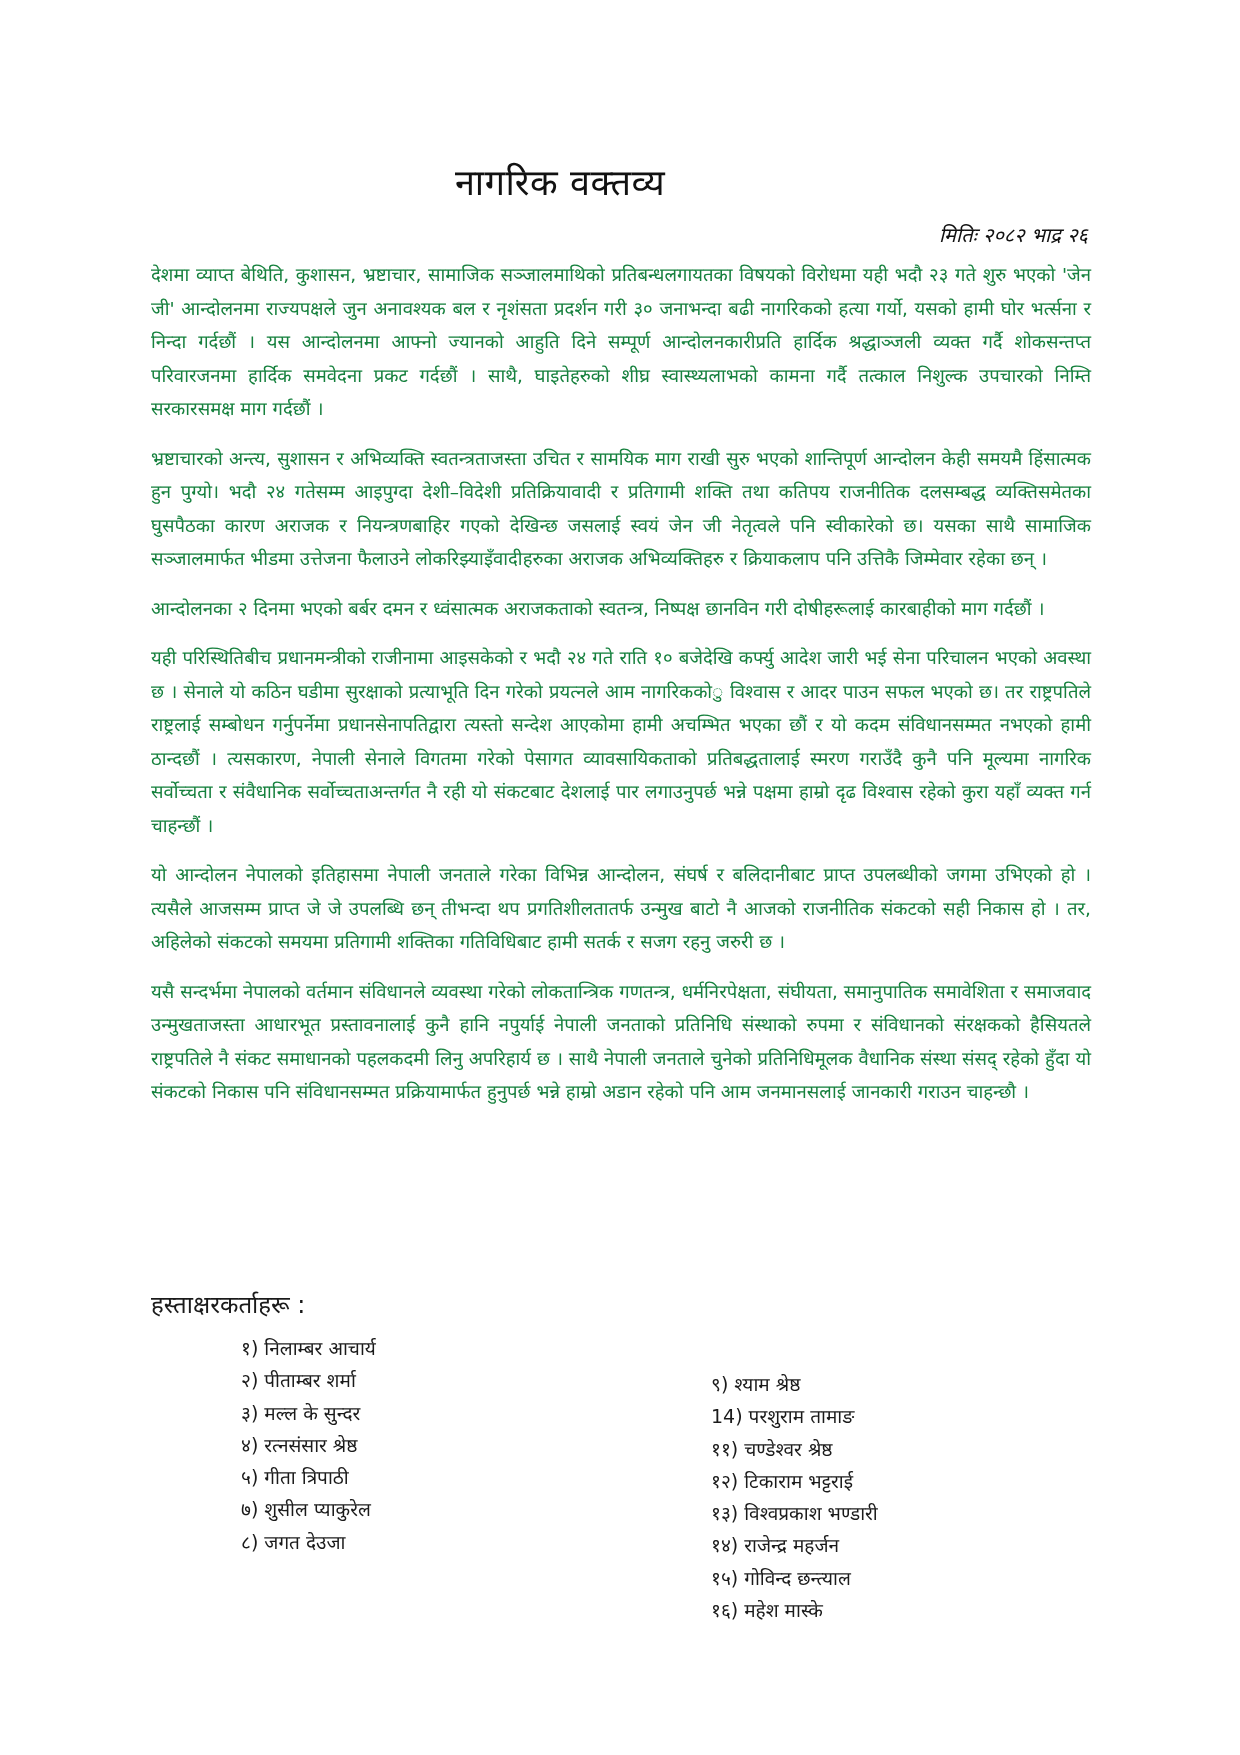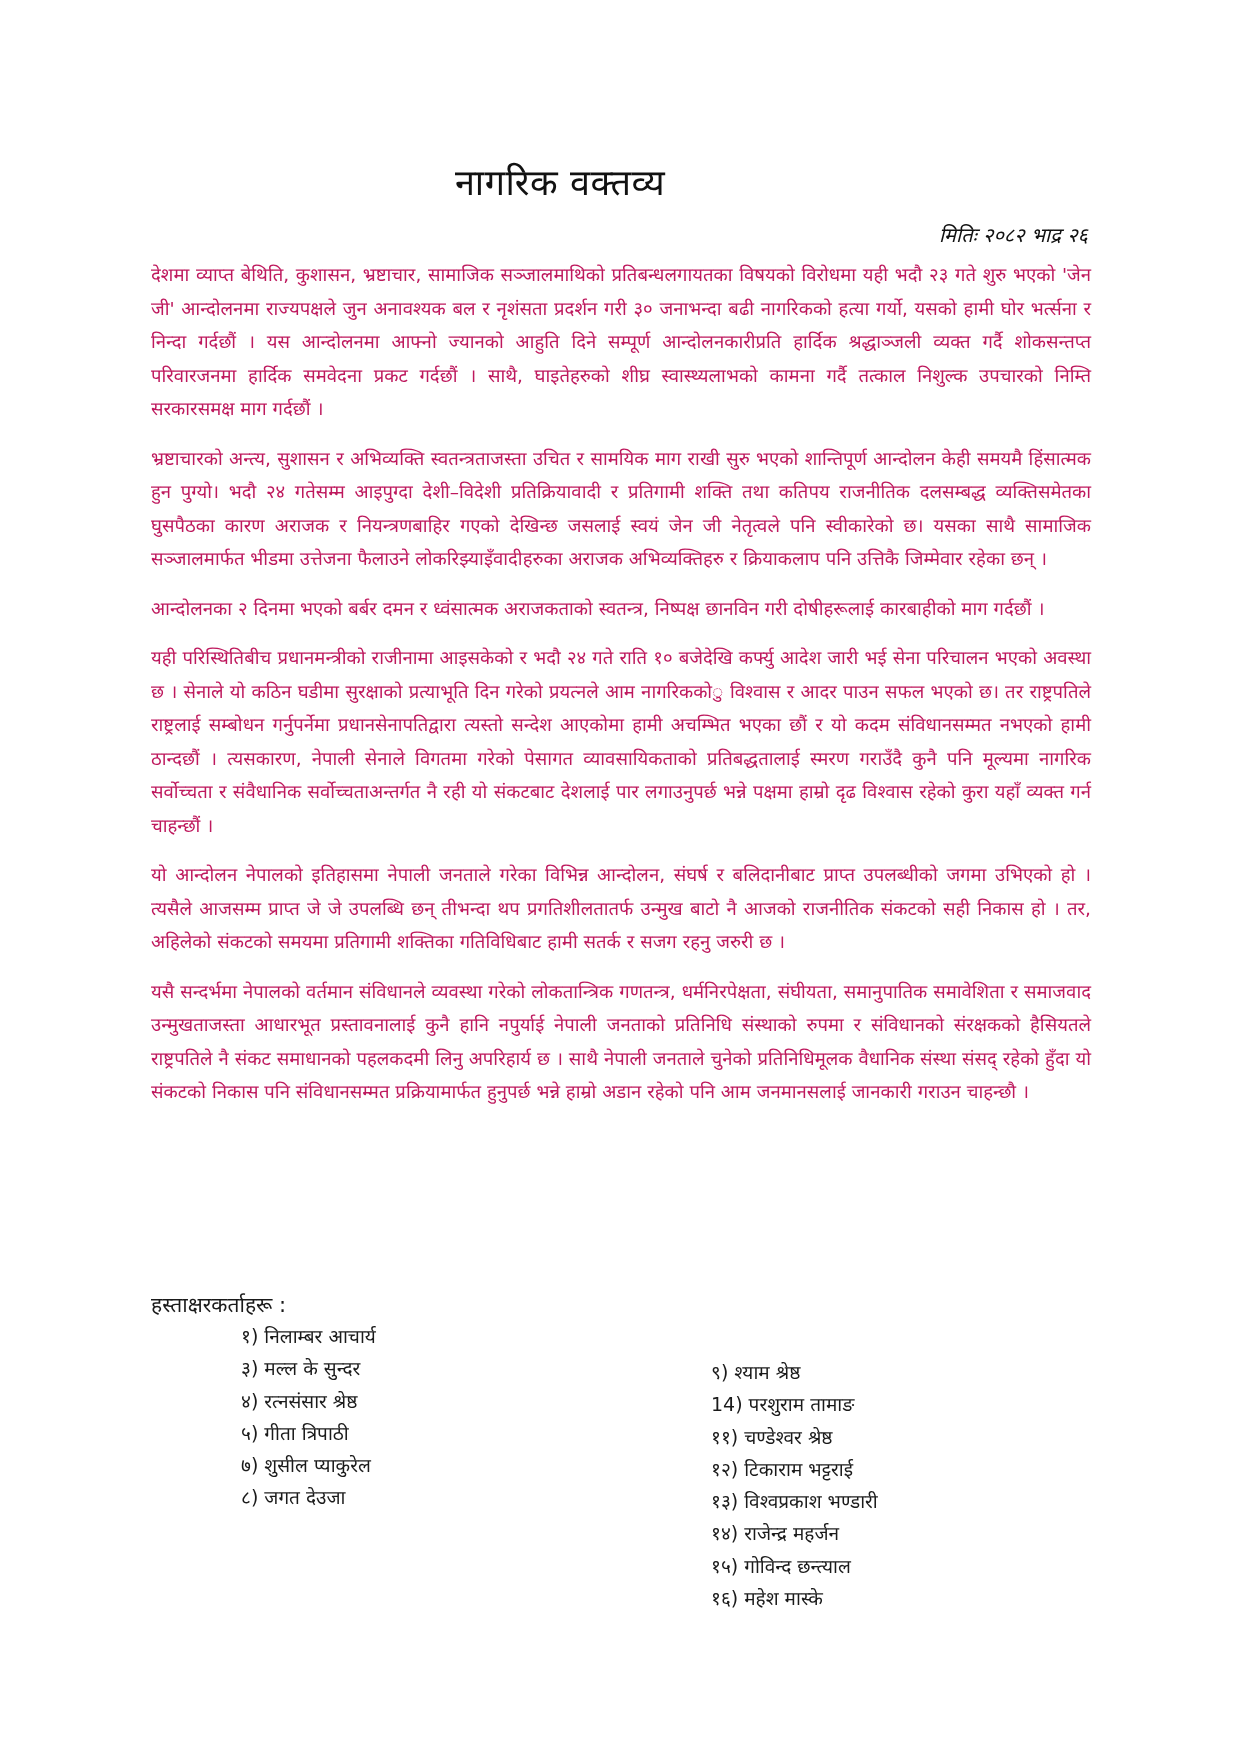--- a/index.html
+++ b/index.html
@@ -12,26 +12,26 @@
       position: absolute; top: 158px; left: 0; width: 1120px; text-align: center;
       font-size: 36px; line-height: 50px; letter-spacing: 0.5px; color: #111;
     }
     .date {
       position: absolute; top: 220px; right: 152px; font-size: 20px; line-height: 30px; color: #111; font-style: italic;
     }
     .body-text {
       position: absolute; top: 258px; left: 151px; width: 940px;
     }
     .para {
-      margin: 0 0 16px 0; font-size: 18.5px; line-height: 33.5px; text-align: justify; color: #be185d;
+      margin: 0 0 16px 0; font-size: 18.5px; line-height: 33.5px; text-align: justify; color: #15803d;
     }
     .signatories {
       position: absolute; top: 1290px; left: 151px; width: 940px;
     }
-    .sig-heading { font-size: 21px; line-height: 30px; margin-bottom: 0; }
+    .sig-heading { font-size: 24px; line-height: 30px; margin-bottom: 12px; }
     .sig-cols { display: flex; }
     .sig-col { list-style: none; margin: 0; padding: 0; }
     .sig-col.left { margin-left: 90px; width: 470px; }
     .sig-col.right { margin-left: 0; margin-top: 36px; }
     .sig-item { font-size: 19px; line-height: 32.3px; white-space: nowrap; }
     .sig-num { display: inline-block; margin-right: 6px; }
   </style>
 </head>
 <body>
 
@@ -46,20 +46,21 @@
     <p class="para">यही परिस्थितिबीच प्रधानमन्त्रीको राजीनामा आइसकेको र भदौ २४ गते राति १० बजेदेखि कर्फ्यु आदेश जारी भई सेना परिचालन भएको अवस्था छ । सेनाले यो कठिन घडीमा सुरक्षाको प्रत्याभूति दिन गरेको प्रयत्नले आम नागरिकको◌ु विश्वास र आदर पाउन सफल भएको छ। तर राष्ट्रपतिले राष्ट्रलाई सम्बोधन गर्नुपर्नेमा प्रधानसेनापतिद्वारा त्यस्तो सन्देश आएकोमा हामी अचम्भित भएका छौं र यो कदम संविधानसम्मत नभएको हामी ठान्दछौं । त्यसकारण, नेपाली सेनाले विगतमा गरेको पेसागत व्यावसायिकताको प्रतिबद्धतालाई स्मरण गराउँदै कुनै पनि मूल्यमा नागरिक सर्वोच्चता र संवैधानिक सर्वोच्चताअन्तर्गत नै रही यो संकटबाट देशलाई पार लगाउनुपर्छ भन्ने पक्षमा हाम्रो दृढ विश्वास रहेको कुरा यहाँ व्यक्त गर्न चाहन्छौं ।</p>
     <p class="para">यो आन्दोलन नेपालको इतिहासमा नेपाली जनताले गरेका विभिन्न आन्दोलन, संघर्ष र बलिदानीबाट प्राप्त उपलब्धीको जगमा उभिएको हो । त्यसैले आजसम्म प्राप्त जे जे उपलब्धि छन् तीभन्दा थप प्रगतिशीलतातर्फ उन्मुख बाटो नै आजको राजनीतिक संकटको सही निकास हो । तर, अहिलेको संकटको समयमा प्रतिगामी शक्तिका गतिविधिबाट हामी सतर्क र सजग रहनु जरुरी छ ।</p>
     <p class="para"> यसै सन्दर्भमा नेपालको वर्तमान संविधानले व्यवस्था गरेको लोकतान्त्रिक गणतन्त्र, धर्मनिरपेक्षता, संघीयता, समानुपातिक समावेशिता र समाजवाद उन्मुखताजस्ता आधारभूत प्रस्तावनालाई कुनै हानि नपुर्याई नेपाली जनताको प्रतिनिधि संस्थाको रुपमा र संविधानको संरक्षकको हैसियतले राष्ट्रपतिले नै संकट समाधानको पहलकदमी लिनु अपरिहार्य छ । साथै नेपाली जनताले चुनेको प्रतिनिधिमूलक वैधानिक संस्था संसद् रहेको हुँदा यो संकटको निकास पनि संविधानसम्मत प्रक्रियामार्फत हुनुपर्छ भन्ने हाम्रो अडान रहेको पनि आम जनमानसलाई जानकारी गराउन चाहन्छौ ।</p>
   </div>
 
   <div class="signatories">
     <div class="sig-heading">हस्ताक्षरकर्ताहरू :</div>
     <div class="sig-cols">
       <ul class="sig-col left">
         <li class="sig-item"><span class="sig-num">१)</span><span>निलाम्बर आचार्य</span></li>
+        <li class="sig-item"><span class="sig-num">२)</span><span>पीताम्बर शर्मा</span></li>
         <li class="sig-item"><span class="sig-num">३)</span><span>मल्ल के सुन्दर</span></li>
         <li class="sig-item"><span class="sig-num">४)</span><span>रत्नसंसार श्रेष्ठ</span></li>
         <li class="sig-item"><span class="sig-num">५)</span><span>गीता त्रिपाठी</span></li>
         <li class="sig-item"><span class="sig-num">७)</span><span>शुसील प्याकुरेल</span></li>
         <li class="sig-item"><span class="sig-num">८)</span><span>जगत देउजा</span></li>
       </ul>
       <ul class="sig-col right">
         <li class="sig-item"><span class="sig-num">९)</span><span>श्याम श्रेष्ठ</span></li>
         <li class="sig-item"><span class="sig-num">14)</span><span>परशुराम तामाङ</span></li>
         <li class="sig-item"><span class="sig-num">११)</span><span>चण्डेश्वर श्रेष्ठ</span></li>

